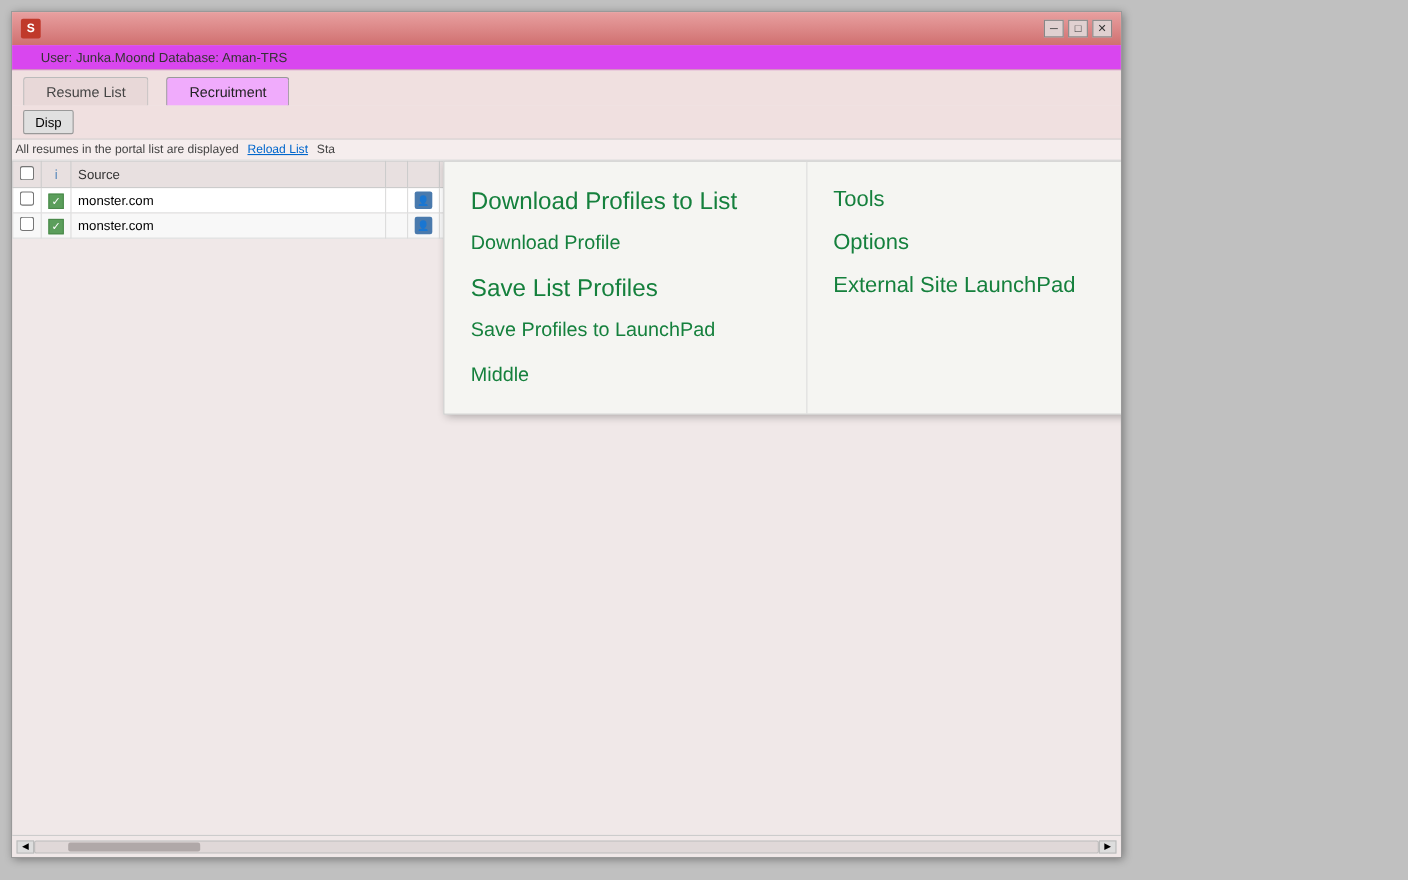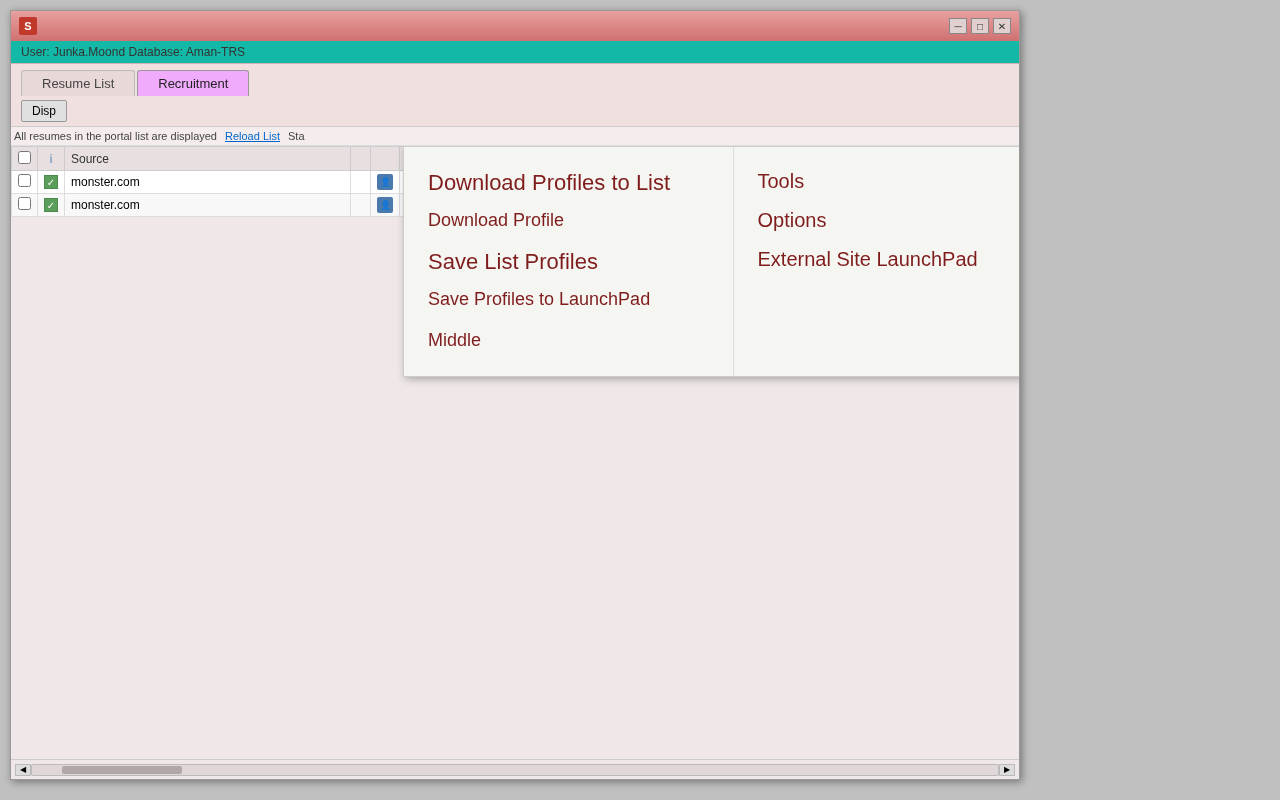--- a/index.html
+++ b/index.html
@@ -67,36 +67,36 @@
       align-items: center;
       justify-content: center;
       font-size: 10px;
       cursor: pointer;
       color: #333;
     }
     .title-btn.close-btn { background: #e0d0d0; }
 
     
     .user-bar {
-      background: #14b8a6;
-      padding: 4px 10px;
+      background: #d946ef;
+      padding: 4px 26px;
       font-size: 12px;
       color: #333;
       border-bottom: 1px solid #d0b0b0;
       flex-shrink: 0;
     }
 
     
     .tab-bar {
       display: flex;
       align-items: flex-end;
       padding: 6px 10px 0 10px;
       background: #f0e0e0;
       flex-shrink: 0;
-      gap: 2px;
+      gap: 16px;
     }
     .tab {
       padding: 5px 20px;
       border: 1px solid #bbb;
       border-bottom: none;
       cursor: pointer;
       font-size: 13px;
       background: #e8d8d8;
       color: #444;
       border-radius: 3px 3px 0 0;
@@ -273,21 +273,21 @@
       flex: 1;
       padding: 15px 20px;
       border-right: 1px solid #ddd;
     }
     .dropdown-col:last-child {
       border-right: none;
     }
     .dropdown-item {
       display: block;
       padding: 8px 4px;
-      color: #7f1d1d;
+      color: #15803d;
       cursor: pointer;
       font-size: 20px;
       font-weight: normal;
       text-decoration: none;
       border-bottom: none;
     }
     .dropdown-item.large {
       font-size: 22px;
       font-weight: 500;
       padding-bottom: 4px;

